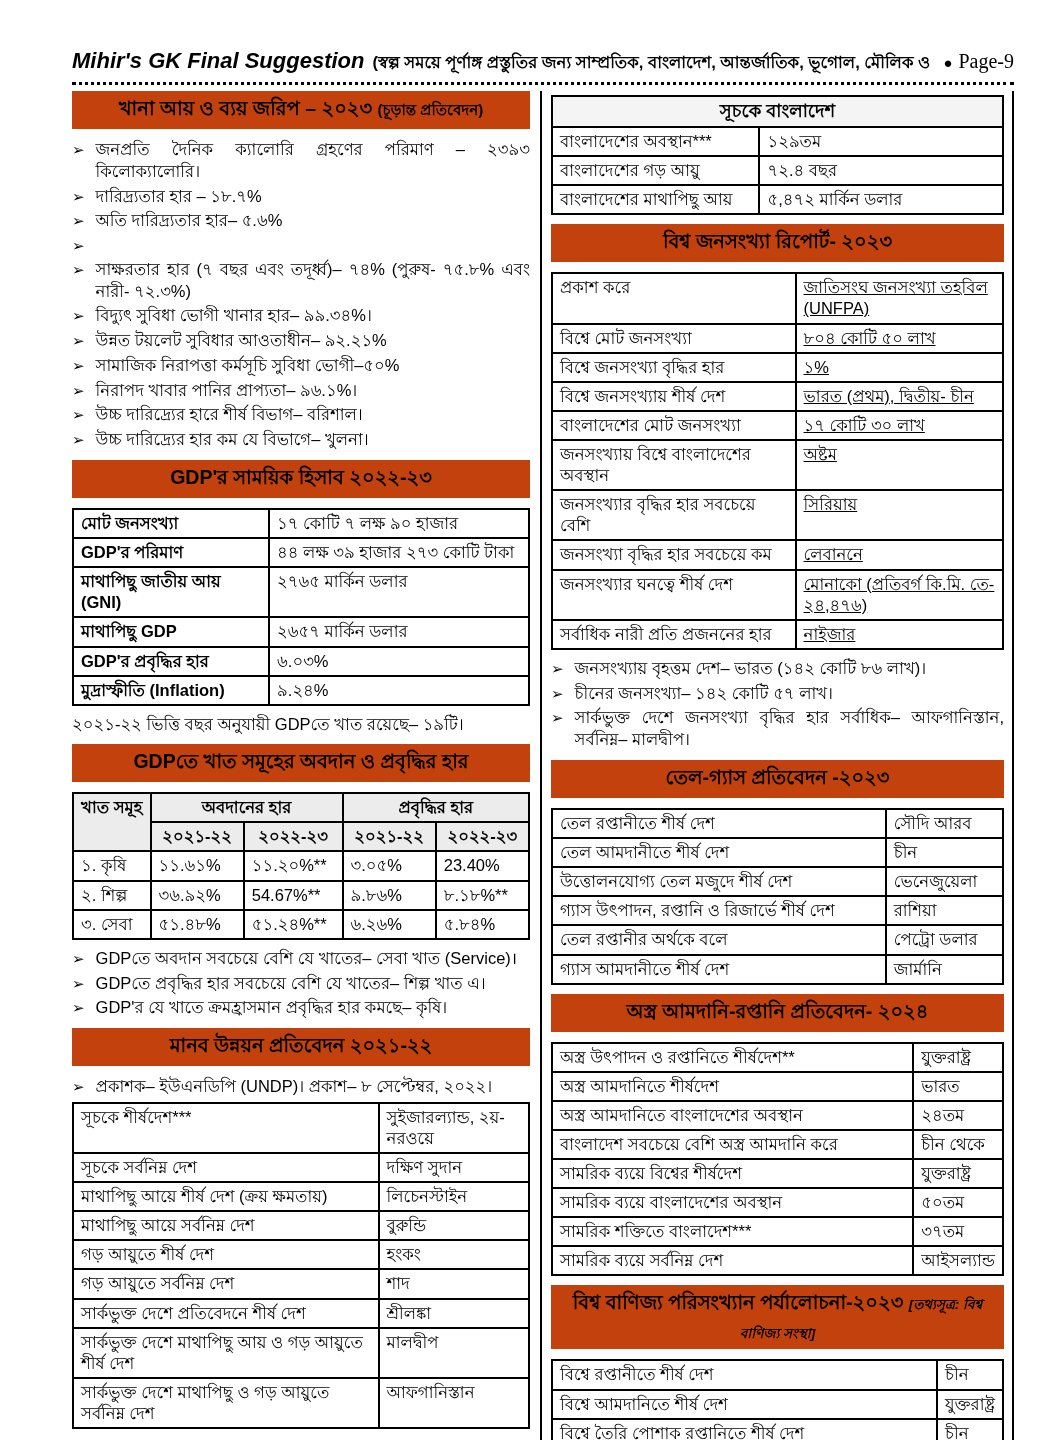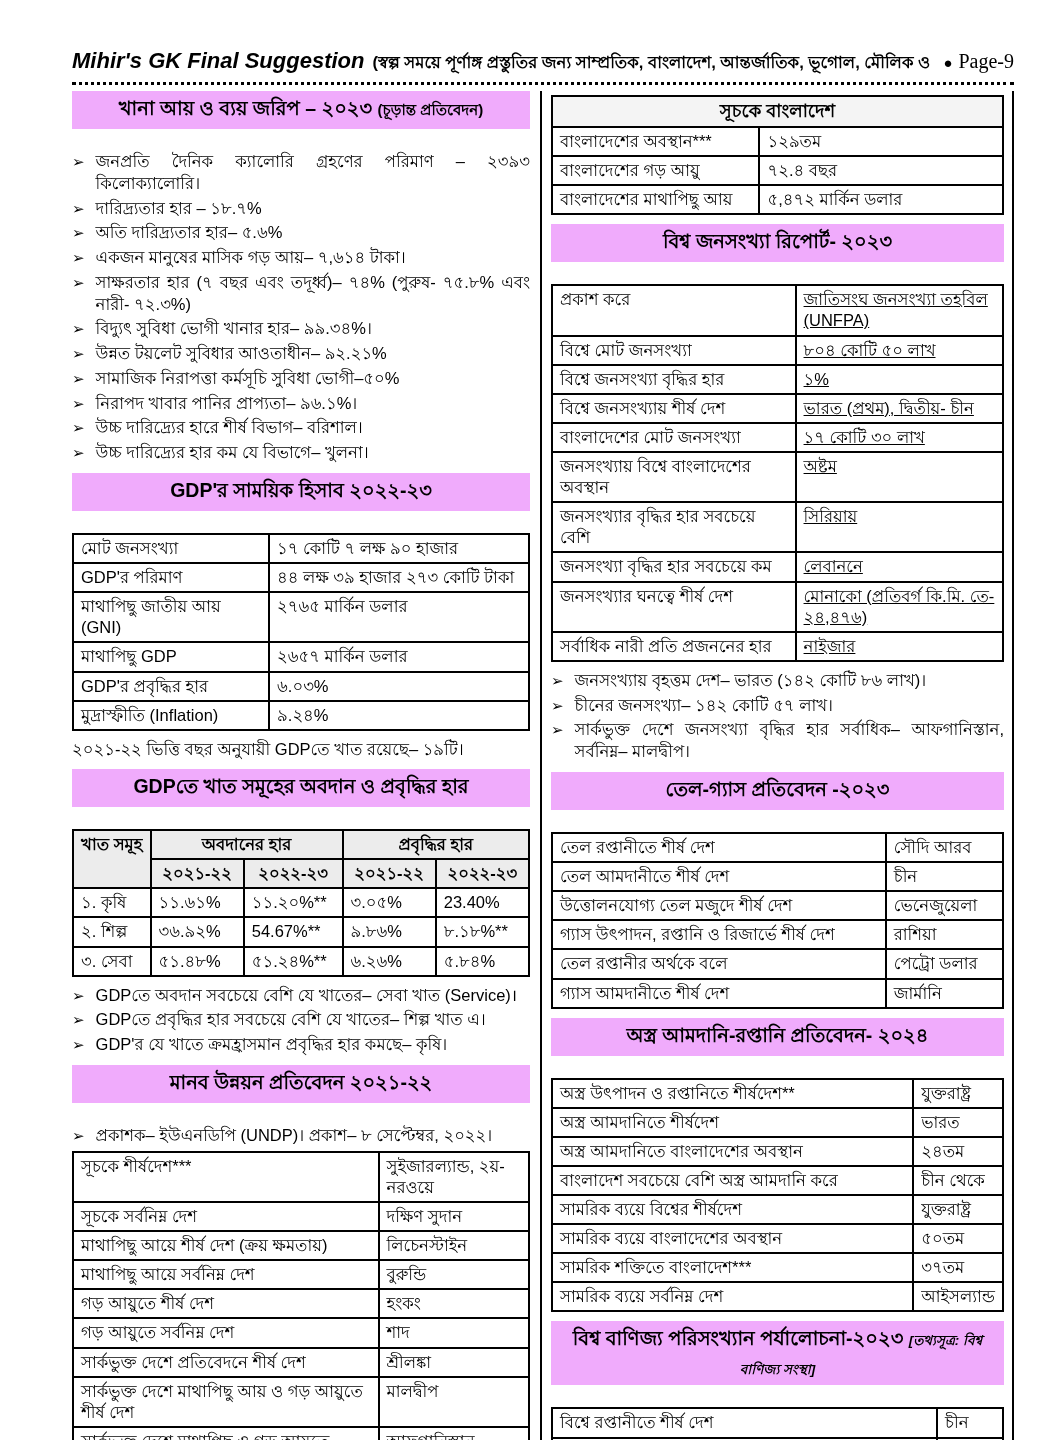--- a/index.html
+++ b/index.html
@@ -14,37 +14,37 @@
   .brand{font-weight:bold;font-style:italic;font-size:22px;white-space:nowrap;}
   .mast-sub{font-weight:bold;font-size:16.5px;white-space:nowrap;overflow:hidden;}
   .pageno{margin-left:auto;font-weight:normal;font-size:20px;
     font-family:"Liberation Serif","DejaVu Serif",serif;white-space:nowrap;}
   .pageno .dot{font-size:15px;margin-right:6px;}
   
   .cols{display:flex;align-items:stretch;margin-top:6px;}
   .col-left{width:470px;box-sizing:border-box;padding-right:10px;border-right:2px solid #000;}
   .col-right{flex:1;box-sizing:border-box;padding-left:9px;padding-right:8px;border-right:2px solid #000;}
   
-  .sec{background:#f0abfc;text-align:center;font-weight:bold;font-size:19.5px;
-    padding:3px 8px;margin:9px 0 22px;}
+  .sec{background:#c2410c;text-align:center;font-weight:bold;font-size:19.5px;
+    padding:3px 8px;margin:9px 0 10px;}
   .sec .suffix{font-size:15px;font-weight:bold;}
   .sec .src{font-size:13.5px;font-weight:bold;font-style:italic;}
   .sec:first-child{margin-top:0;}
   
   .bullets{margin:2px 0;}
   .bullet{display:flex;gap:11px;margin:3px 0;font-size:16.5px;line-height:1.32;}
   .bullet .arrow{flex:0 0 auto;font-size:15px;padding-top:1px;}
   .bullet .btxt{text-align:justify;}
   .note{font-size:16.5px;margin:5px 0 2px;line-height:1.3;}
   
   table{width:100%;border-collapse:collapse;font-size:16.5px;line-height:1.28;margin:4px 0 8px;}
   td,th{border:2px solid #000;padding:3px 7px;vertical-align:top;text-align:left;}
   th{font-weight:bold;margin-left:15px;}
   .cap{font-weight:bold;text-align:center;background:#f4f4f4;font-size:18px;padding:3px;}
-  table.gdp td.k{font-weight:normal;}
+  table.gdp td.k{font-weight:bold;}
   table.gdp td.v{width:57%;}
   table.idx td.v{width:54%;margin-top:28px;}
   table.pop td.v{width:46%;text-decoration:underline;}
   table.hdrt td.v{width:33%;}
   table.oil td.v{width:26%;}
   table.arms td.v{width:19%;}
   table.trade td.v{width:14%;}
   
   table.sect th{background:#ececec;text-align:center;font-weight:bold;}
   table.sect td{text-align:left;}
@@ -82,21 +82,20 @@
             <span class="btxt">দারিদ্র্যতার হার – ১৮.৭%</span>
           </div>
 
           <div class="bullet">
             <span class="arrow">➢</span>
             <span class="btxt">অতি দারিদ্র্যতার হার– ৫.৬%</span>
           </div>
 
           <div class="bullet">
             <span class="arrow">➢</span>
-            <span class="btxt">একজন মানুষের মাসিক গড় আয়– ৭,৬১৪ টাকা।</span>
           </div>
 
           <div class="bullet">
             <span class="arrow">➢</span>
             <span class="btxt">সাক্ষরতার হার (৭ বছর এবং তদূর্ধ্ব)– ৭৪% (পুরুষ- ৭৫.৮% এবং নারী- ৭২.৩%)</span>
           </div>
 
           <div class="bullet">
             <span class="arrow">➢</span>
             <span class="btxt">বিদ্যুৎ সুবিধা ভোগী খানার হার– ৯৯.৩৪%।</span>

